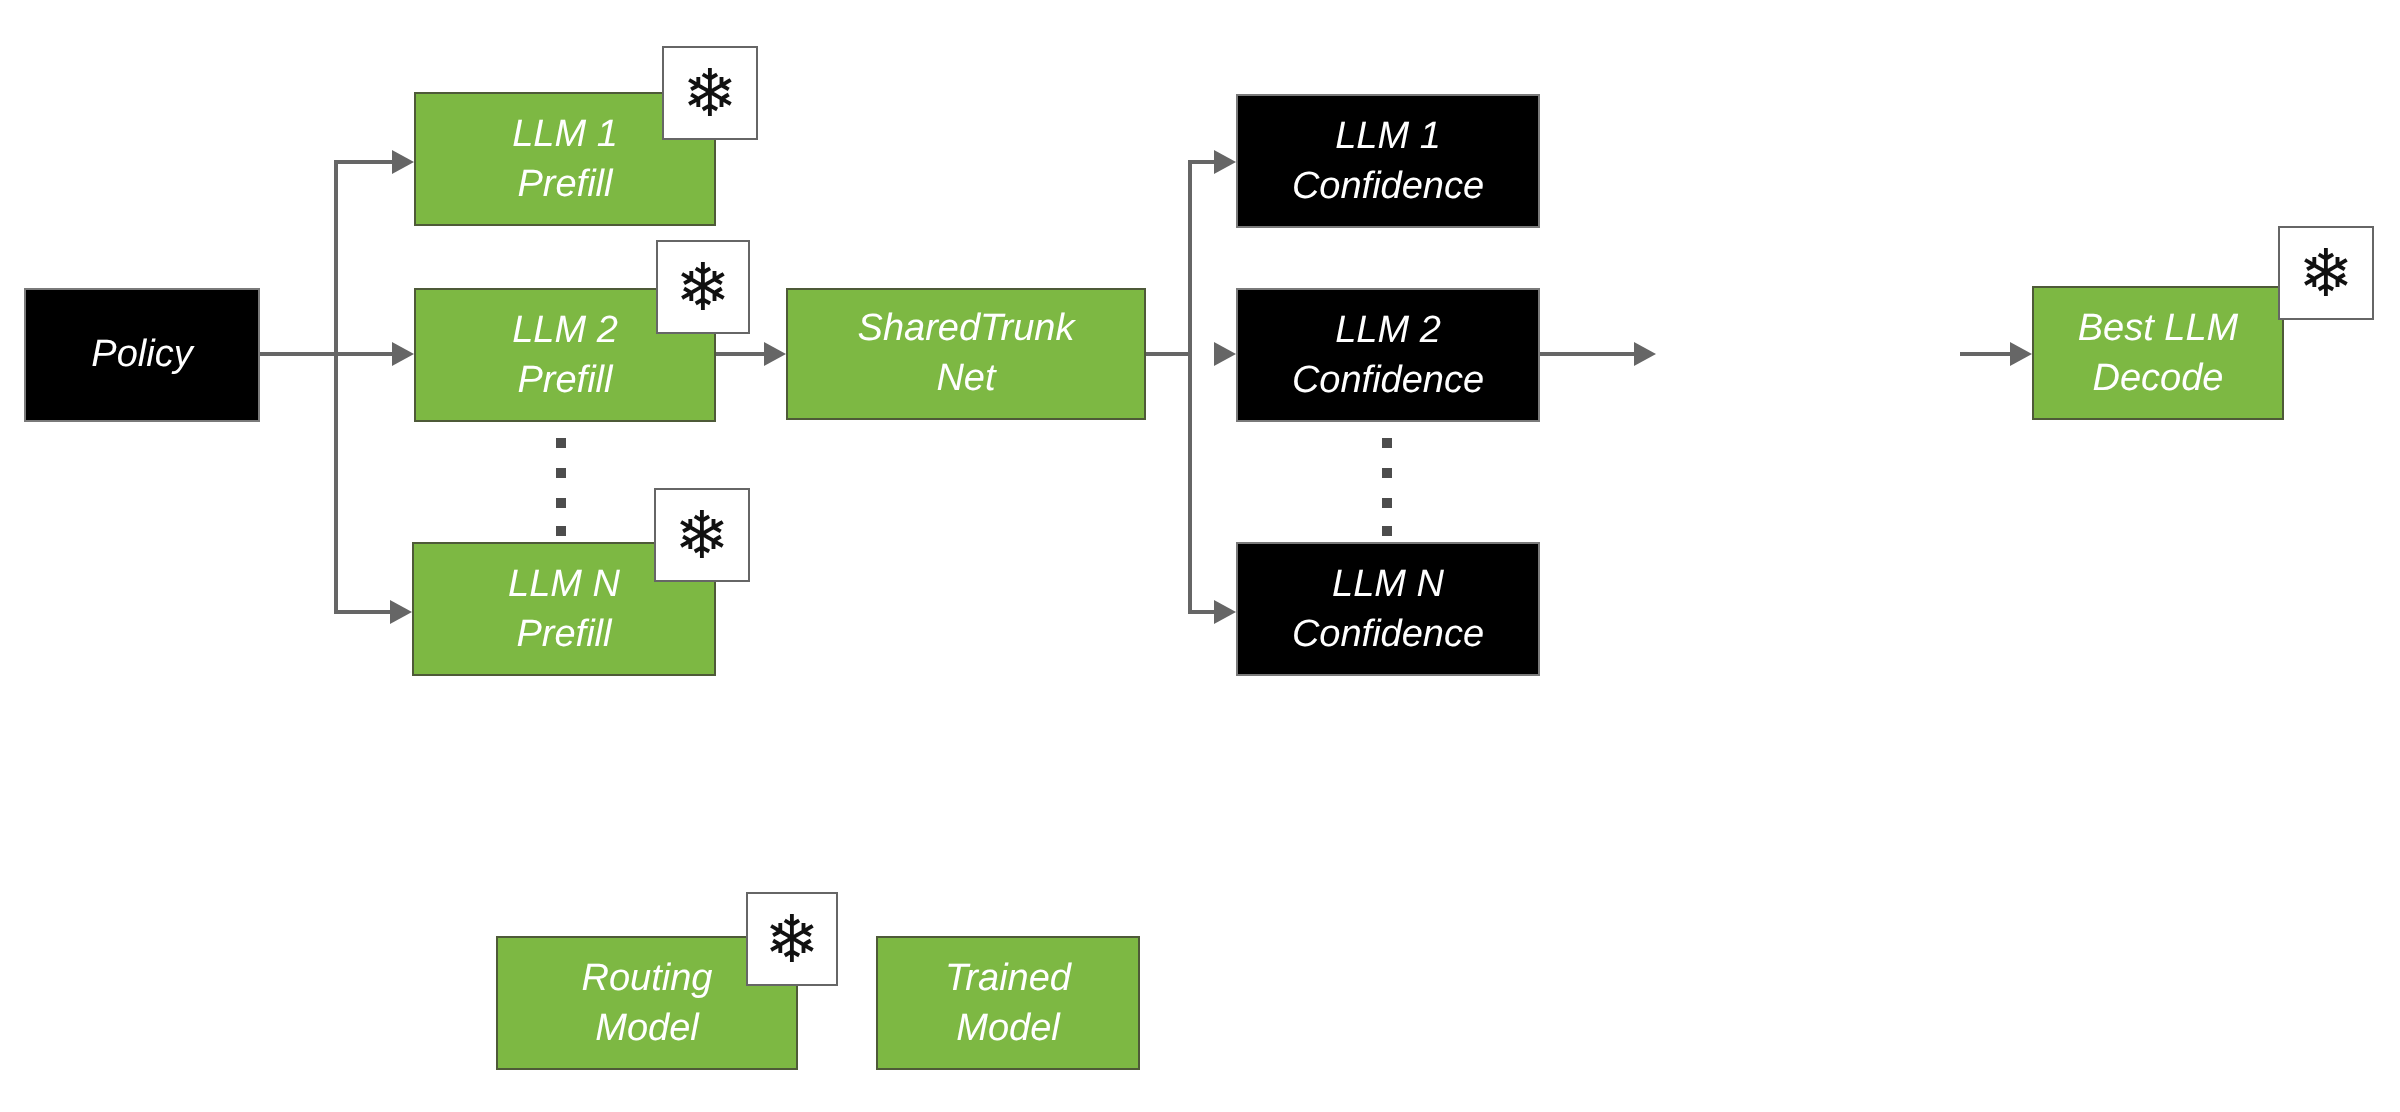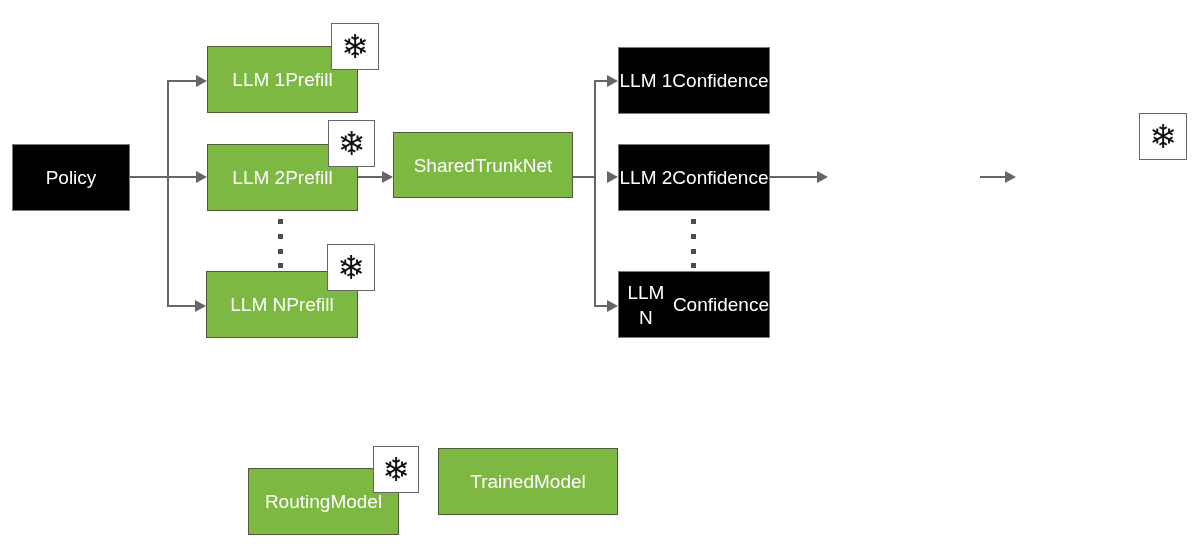--- a/index.html
+++ b/index.html
@@ -15,26 +15,27 @@
   html,body{margin:0;padding:0;background:#ffffff;}
   .canvas{
     position:relative;
     width:1200px;height:556px;
     background:#ffffff;
     font-family:"Liberation Sans","DejaVu Sans",sans-serif;
     overflow:hidden;
   }
   .node{
     position:absolute;
-    display:flex;
+    display:flex;flex-direction:column;
     align-items:center;justify-content:center;
     text-align:center;
     color:var(--text_white);
     font-size:19px;line-height:25px;
     box-sizing:border-box;
+    font-style:italic;
   }
   .node.green{
     background:var(--green_fill);
     border:1.5px solid var(--green_border);
   }
   .node.black{
     background:var(--black_fill);
     border:1.5px solid var(--black_border);
   }
   .flake{
@@ -86,41 +87,45 @@
   </div>
 
   <div class="node green" style="left:206px;top:271px;width:152px;height:67px">
     <span>LLM N</span>
     <span>Prefill</span>
   </div>
   <div class="flake" style="left:327px;top:244px;width:48px;height:47px">
     <span>❄</span>
   </div>
 
-  <div class="node green" style="left:393px;top:132px;width:180px;height:66px">
+  <div class="node green" style="left:393px;top:144px;width:180px;height:66px">
     <span>SharedTrunk</span>
     <span>Net</span>
   </div>
 
   <div class="node black" style="left:618px;top:47px;width:152px;height:67px">
     <span>LLM 1</span>
     <span>Confidence</span>
   </div>
 
   <div class="node black" style="left:618px;top:144px;width:152px;height:67px">
     <span>LLM 2</span>
     <span>Confidence</span>
   </div>
 
   <div class="node black" style="left:618px;top:271px;width:152px;height:67px">
     <span>LLM N</span>
     <span>Confidence</span>
   </div>
 
 
+  <div class="node green" style="left:1016px;top:143px;width:126px;height:67px">
+    <span>Best LLM</span>
+    <span>Decode</span>
+  </div>
   <div class="flake" style="left:1139px;top:113px;width:48px;height:47px">
     <span>❄</span>
   </div>
 
   <div class="hline" style="left:130px;top:176px;width:66px"></div>
   <div class="vline" style="left:167px;top:80px;height:227px"></div>
   <div class="hline" style="left:167px;top:80px;width:29px"></div>
   <div class="hline" style="left:167px;top:305px;width:29px"></div>
   <div class="ah" style="left:196px;top:75px"></div>
   <div class="ah" style="left:196px;top:171px"></div>
@@ -158,18 +163,18 @@
   </div>
 
   <div class="node green" style="left:248px;top:468px;width:151px;height:67px">
     <span>Routing</span>
     <span>Model</span>
   </div>
   <div class="flake" style="left:373px;top:446px;width:46px;height:47px">
     <span>❄</span>
   </div>
 
-  <div class="node green" style="left:438px;top:448px;width:180px;height:67px">
+  <div class="node green" style="left:438px;top:468px;width:132px;height:67px">
     <span>Trained</span>
     <span>Model</span>
   </div>
 
 </div>
 
 </body></html>

